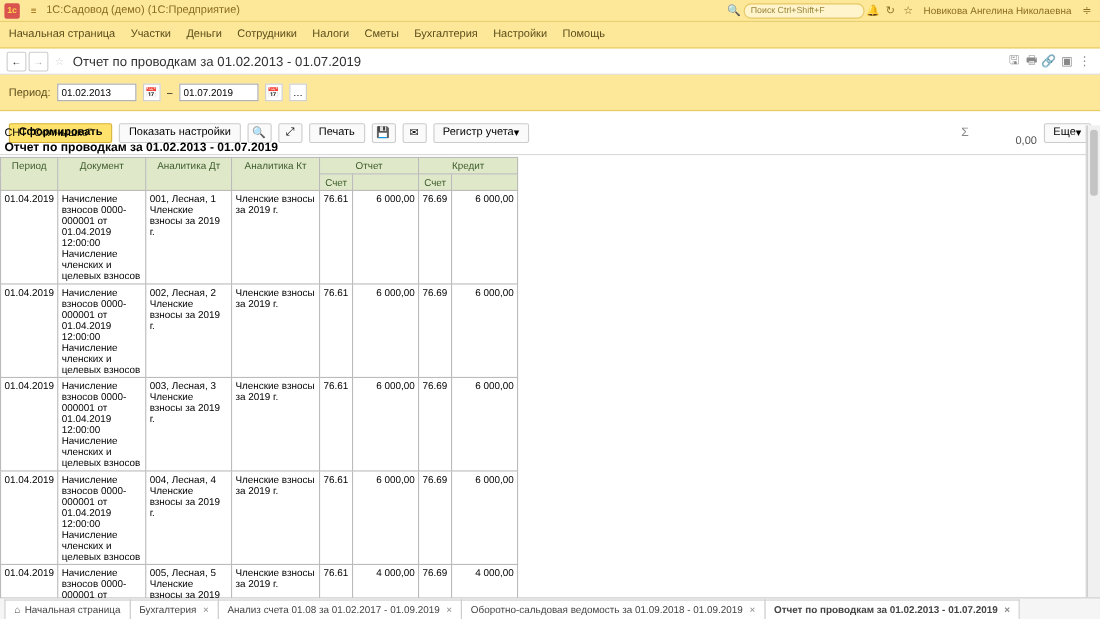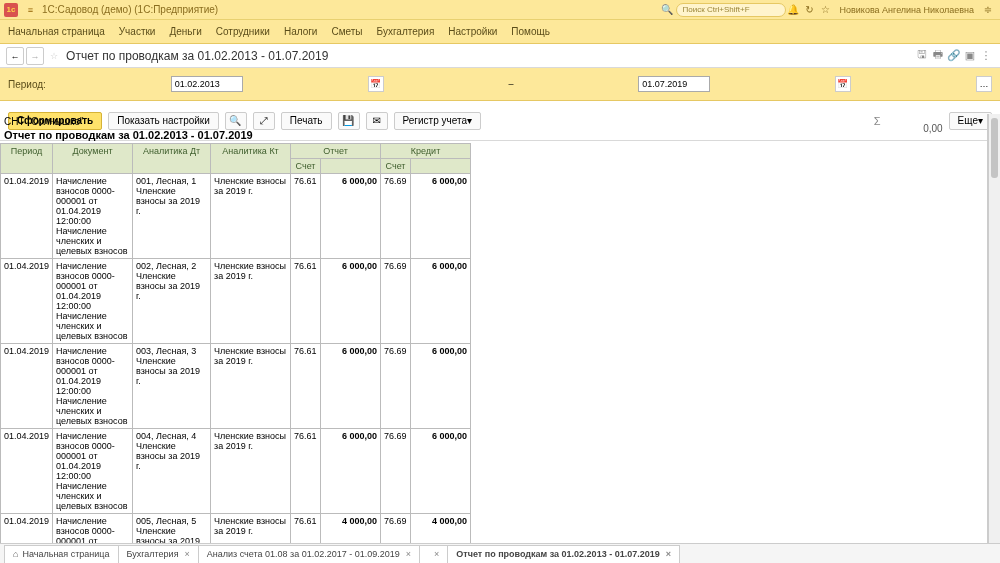--- a/index.html
+++ b/index.html
@@ -23,21 +23,21 @@
 
 .pageheader { height:24px; display:flex; align-items:center; border-bottom:1px solid #d9d9d9; padding:0 6px; }
 .pageheader .navbtn { width:18px; height:18px; border:1px solid #ccc; border-radius:2px; background:#fff; display:flex; align-items:center; justify-content:center; cursor:pointer; margin-right:2px; }
 .pageheader .navbtn.dis { color:#aaa; }
 .pageheader .star { margin:0 4px; color:#ccc; }
 .pageheader .ptitle { font-size:12px; color:#333; margin-left:4px; }
 .pageheader .spacer { flex:1; }
 .pageheader .wicon { width:16px; text-align:center; color:#888; cursor:pointer; font-size:11px; }
 
 
-.periodbar { height:22px; background:#fde89a; display:flex; align-items:center; padding:16px 8px; gap:6px; border-bottom:1px solid #e6c863;justify-content:space-between; }
+.periodbar { height:22px; background:#fde89a; display:flex; align-items:center; padding:16px 8px; gap:6px; border-bottom:1px solid #e6c863; }
 .periodbar .lbl { font-size:10px; color:#5b4d1a; }
 .periodbar input { height:16px; width:72px; font-size:9px; padding:0 3px; border:1px solid #aaa; background:#fff; }
 .periodbar .calbtn { width:16px; height:16px; border:1px solid #ccc; background:#fff; display:flex; align-items:center; justify-content:center; cursor:pointer; font-size:9px; }
 
 
 .actionbar { height:40px; display:flex; align-items:center; padding:0 8px; gap:6px; border-bottom:1px solid #d9d9d9; }
 .btn { height:18px; border:1px solid #ccc; border-radius:2px; background:#fafafa; padding:0 8px; display:flex; align-items:center; font-size:10px; cursor:pointer; }
 .btn.primary { background:#ffe26b; border-color:#d6b337; font-weight:bold; }
 .btn.icon { width:22px; padding:0; justify-content:center; font-size:10px; }
 .actionbar .spacer { flex:1; }
@@ -47,21 +47,21 @@
 
 .report-wrap { position:absolute; top:114px; left:0; right:12px; bottom:20px; overflow:auto; border-right:1px solid #ccc;}
 .report { width:100%; }
 .report-hdr1 { font-size:10px; padding:2px 4px; }
 .report-hdr2 { font-size:11px; font-weight:bold; padding:0 4px 2px; }
 .report-hdr3 { font-size:9px; color:#444; padding:0 4px 4px; }
 
 table.grid { border-collapse:collapse; }
 table.grid th, table.grid td { border:1px solid #bbb; font-size:9px; padding:2px 3px; vertical-align:top; }
 table.grid th { background:#dfe8c9; color:#3e5d2c; font-weight:normal; text-align:center; }
-table.grid td.num { text-align:right;font-weight:bold; }
+table.grid td.num { text-align:right; }
 
 
 .vscroll { position:absolute; top:114px; right:0; bottom:20px; width:12px; background:#f0f0f0; border-left:1px solid #ccc; }
 .vscroll .thumb { position:absolute; top:4px; left:2px; right:2px; height:60px; background:#c4c4c4; border-radius:3px; }
 
 
 .bottomtabs { position:absolute; left:0; right:0; bottom:0; height:20px; background:#f5f5f5; border-top:1px solid #ccc; display:flex; align-items:center; padding:0 4px; gap:0; }
 .bottomtabs .tab { height:18px; border:1px solid #ccc; border-bottom:none; background:#fff; padding:0 8px; display:flex; align-items:center; font-size:9px; color:#444; margin-right:-1px; position:relative; }
 .bottomtabs .tab .close { margin-left:6px; color:#888; cursor:pointer; }
 .bottomtabs .tab.home::before { content:"⌂"; margin-right:4px; }
@@ -220,19 +220,20 @@
     </div>
     <div class="tab">
       <span>Бухгалтерия</span>
       <span class="close">×</span>
     </div>
     <div class="tab">
       <span>Анализ счета 01.08 за 01.02.2017 - 01.09.2019</span>
       <span class="close">×</span>
     </div>
     <div class="tab">
+      <span>Оборотно-сальдовая ведомость за 01.09.2018 - 01.09.2019</span>
       <span class="close">×</span>
     </div>
     <div class="tab active">
       <span>Отчет по проводкам за 01.02.2013 - 01.07.2019</span>
       <span class="close">×</span>
     </div>
   </div>
 
 </body></html>

